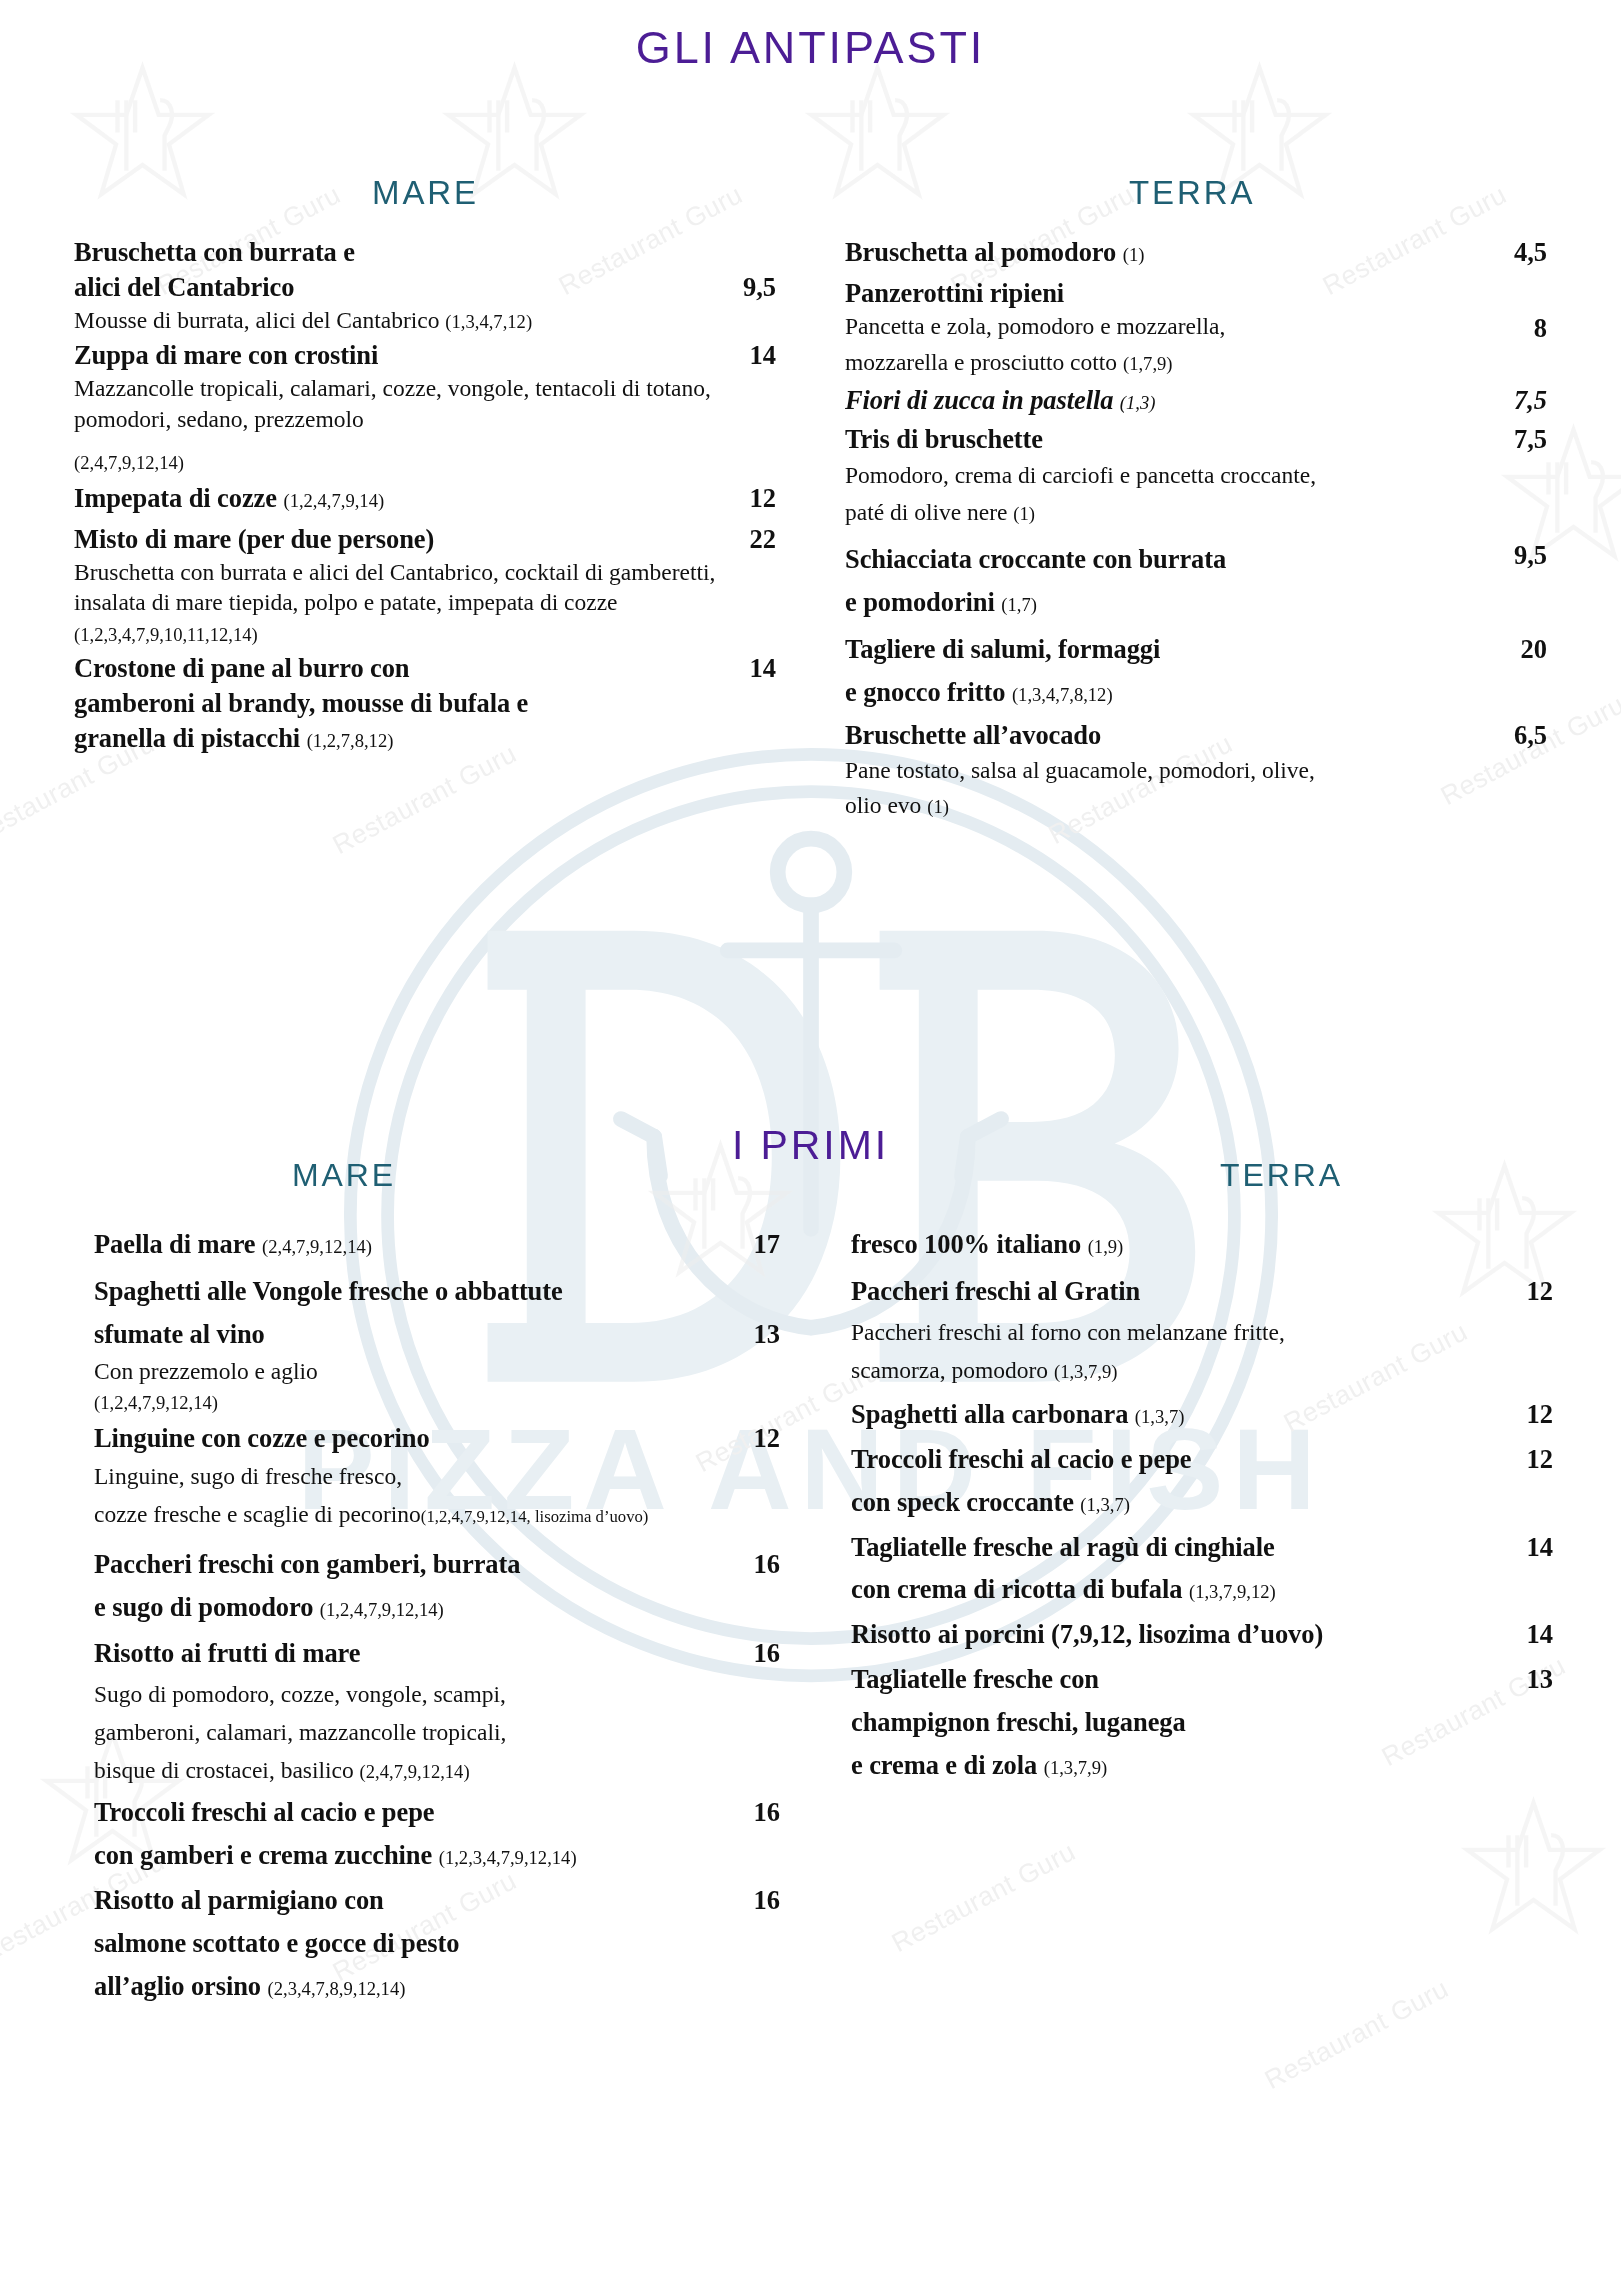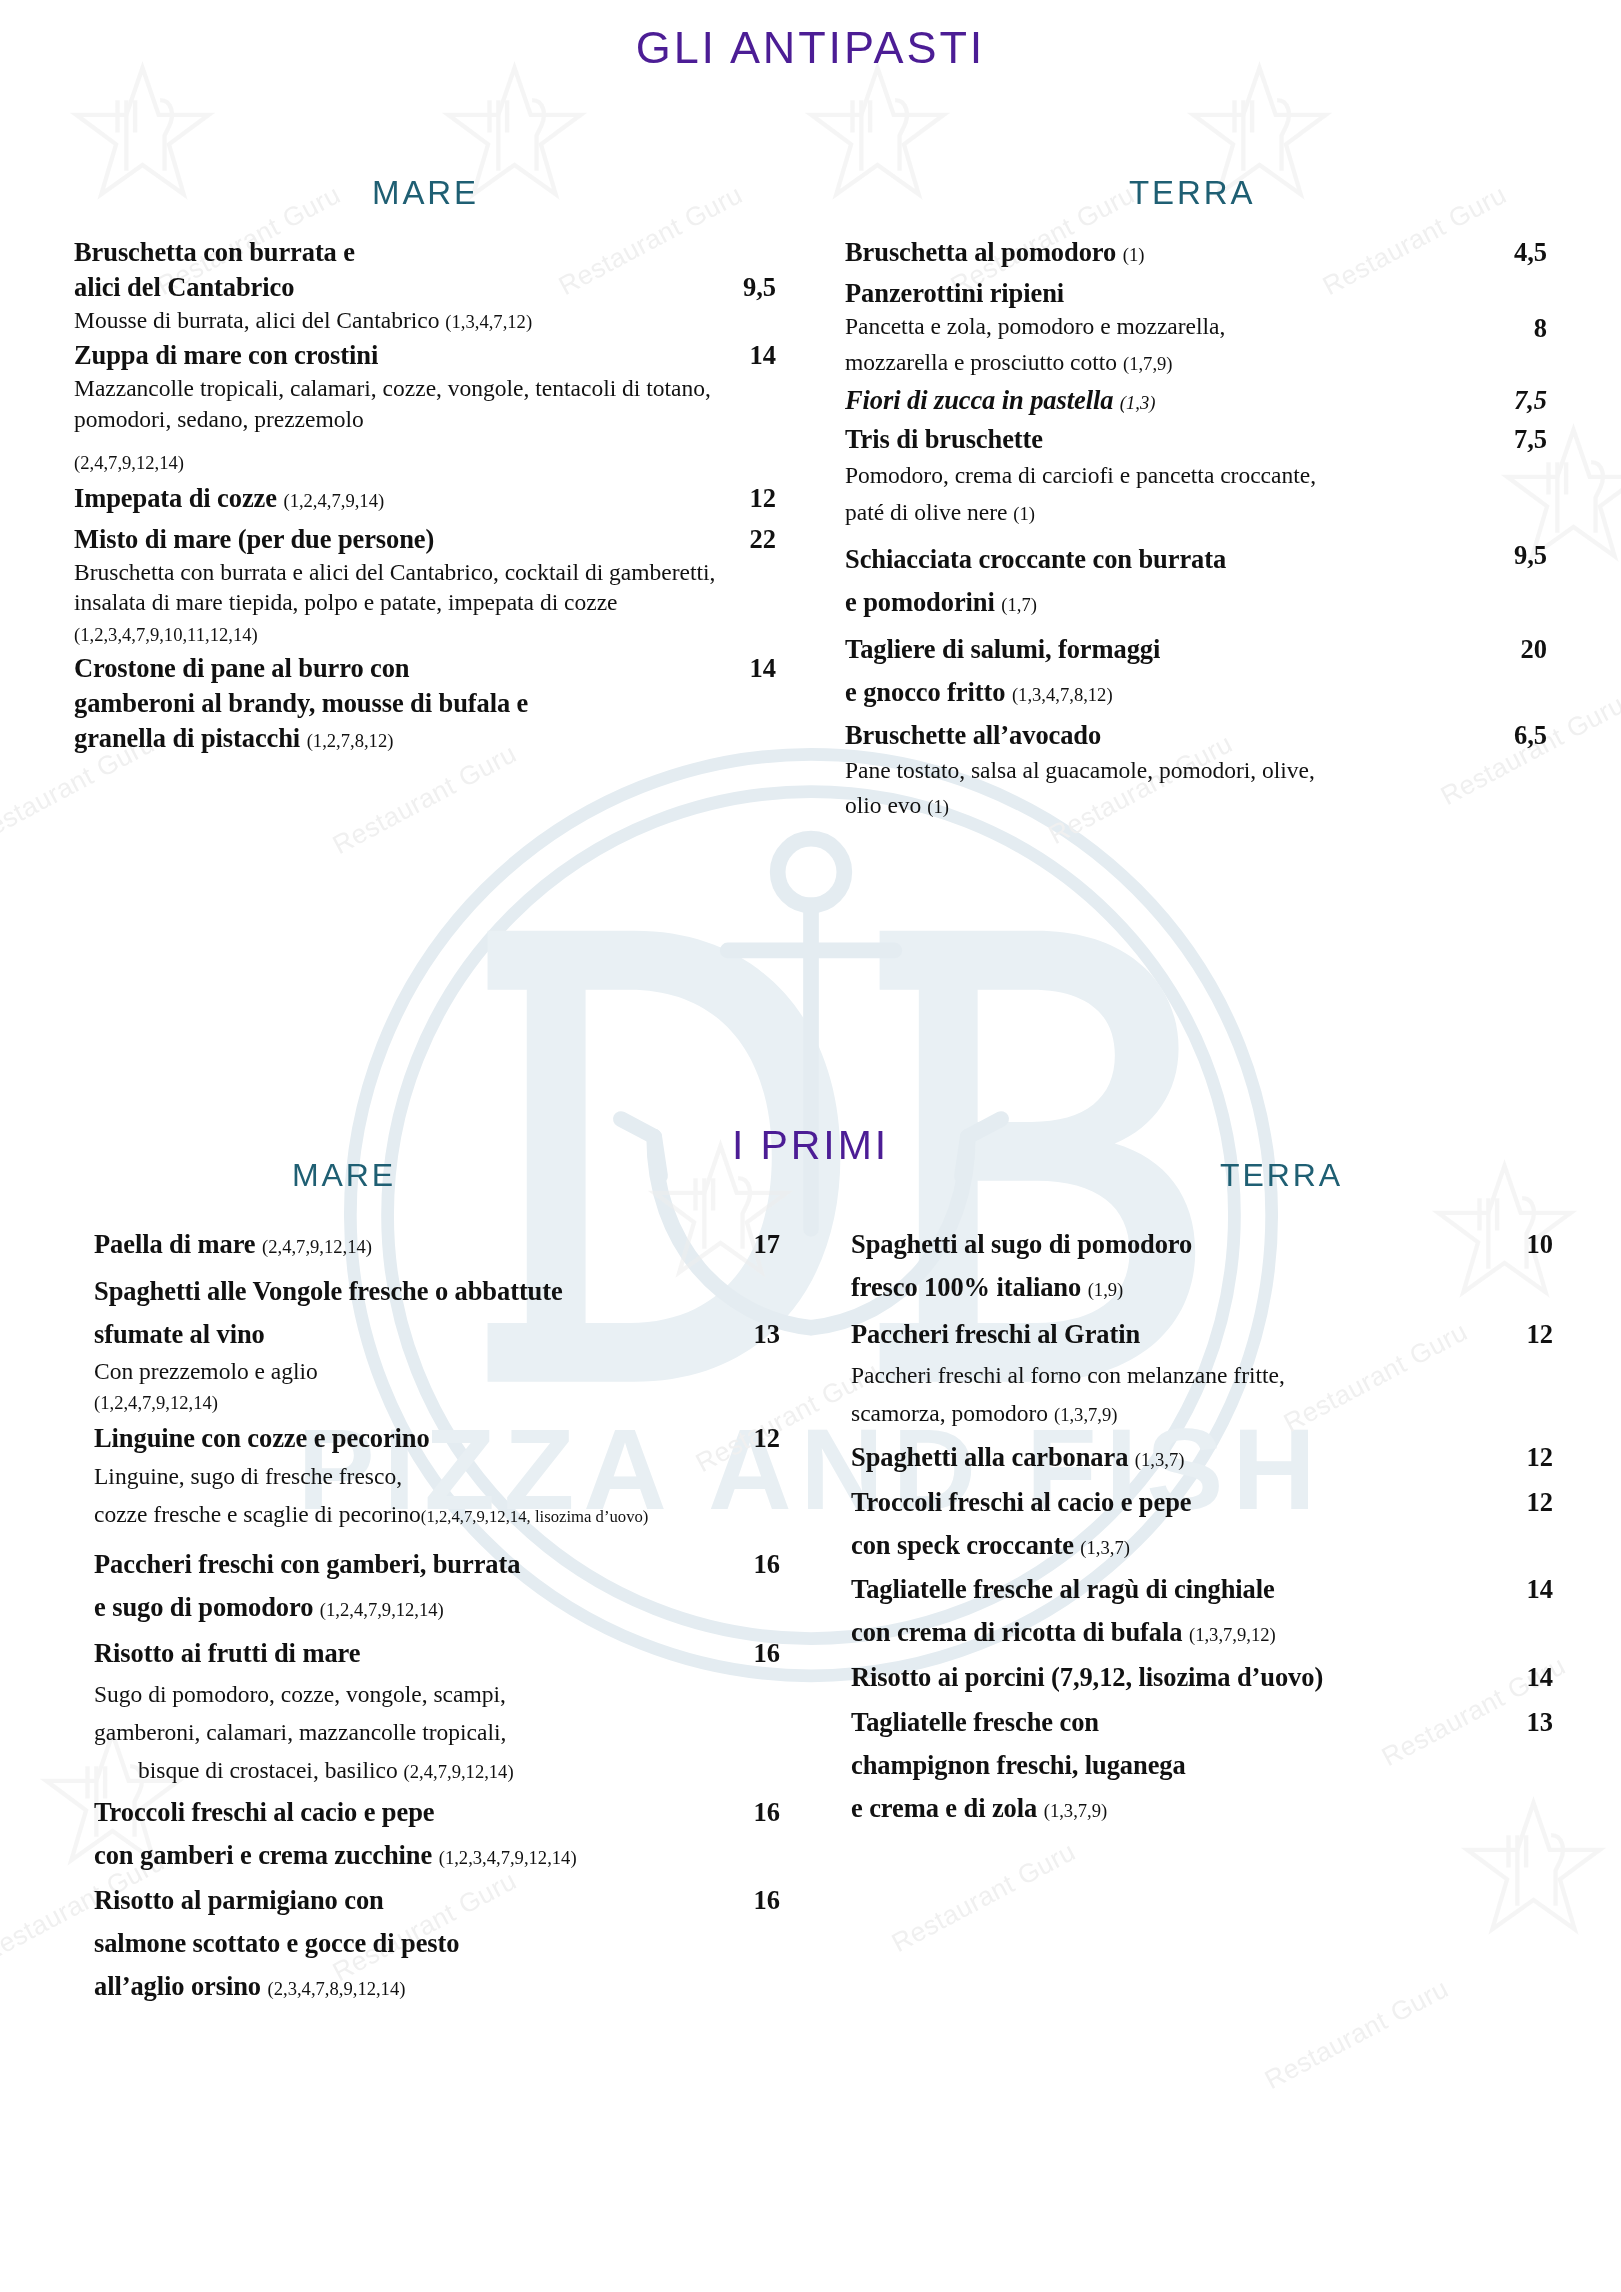--- a/index.html
+++ b/index.html
@@ -449,21 +449,21 @@
       <div class="dish-head">
         <div class="dish-name" style="line-height:1.62;">Risotto ai frutti di mare</div>
         <div class="dish-price" style="line-height:1.62;">16</div>
       </div>
       <div class="dish-desc" style="line-height:1.62;">
         Sugo di pomodoro, cozze, vongole, scampi,
       </div>
       <div class="dish-desc" style="line-height:1.62;">
         gamberoni, calamari, mazzancolle tropicali,
       </div>
-      <div class="dish-desc" style="line-height:1.62;margin-left:44px;">
+      <div class="dish-desc" style="line-height:1.62;">
         bisque di crostacei, basilico
         <span class="alg">(2,4,7,9,12,14)</span>
       </div>
     </div>
 
     <div class="dish loose" style="margin-top:2px;">
       <div class="dish-head">
         <div class="dish-name" style="line-height:1.62;">Troccoli freschi al cacio e pepe</div>
         <div class="dish-price" style="line-height:1.62;">16</div>
       </div>
@@ -483,24 +483,20 @@
         <span>all’aglio orsino</span>
         <span class="alg">(2,3,4,7,8,9,12,14)</span>
       </div>
     </div>
 
   </div>
 
   <div class="column" id="primi-terra">
 
     <div class="dish loose">
-      <div class="dish-head">
-        <div class="dish-name" style="line-height:1.62;">Spaghetti al sugo di pomodoro</div>
-        <div class="dish-price" style="line-height:1.62;">10</div>
-      </div>
       <div class="dish-name" style="line-height:1.62;">
         <span>fresco 100% italiano</span>
         <span class="alg">(1,9)</span>
       </div>
     </div>
 
     <div class="dish" style="margin-top:3.9px;">
       <div class="dish-head">
         <div class="dish-name" style="line-height:1.62;">Paccheri freschi al Gratin</div>
         <div class="dish-price" style="line-height:1.62;">12</div>

